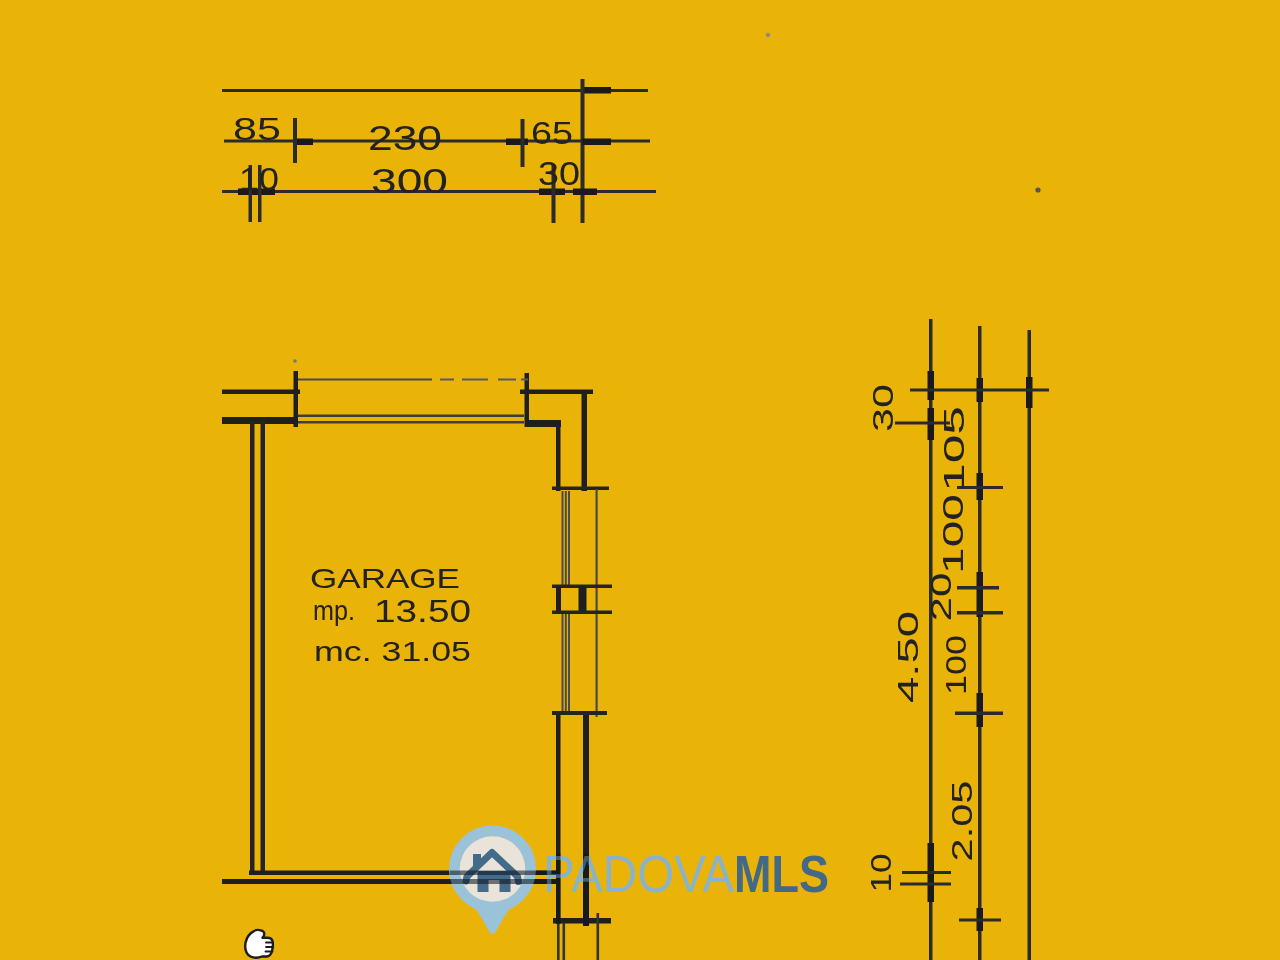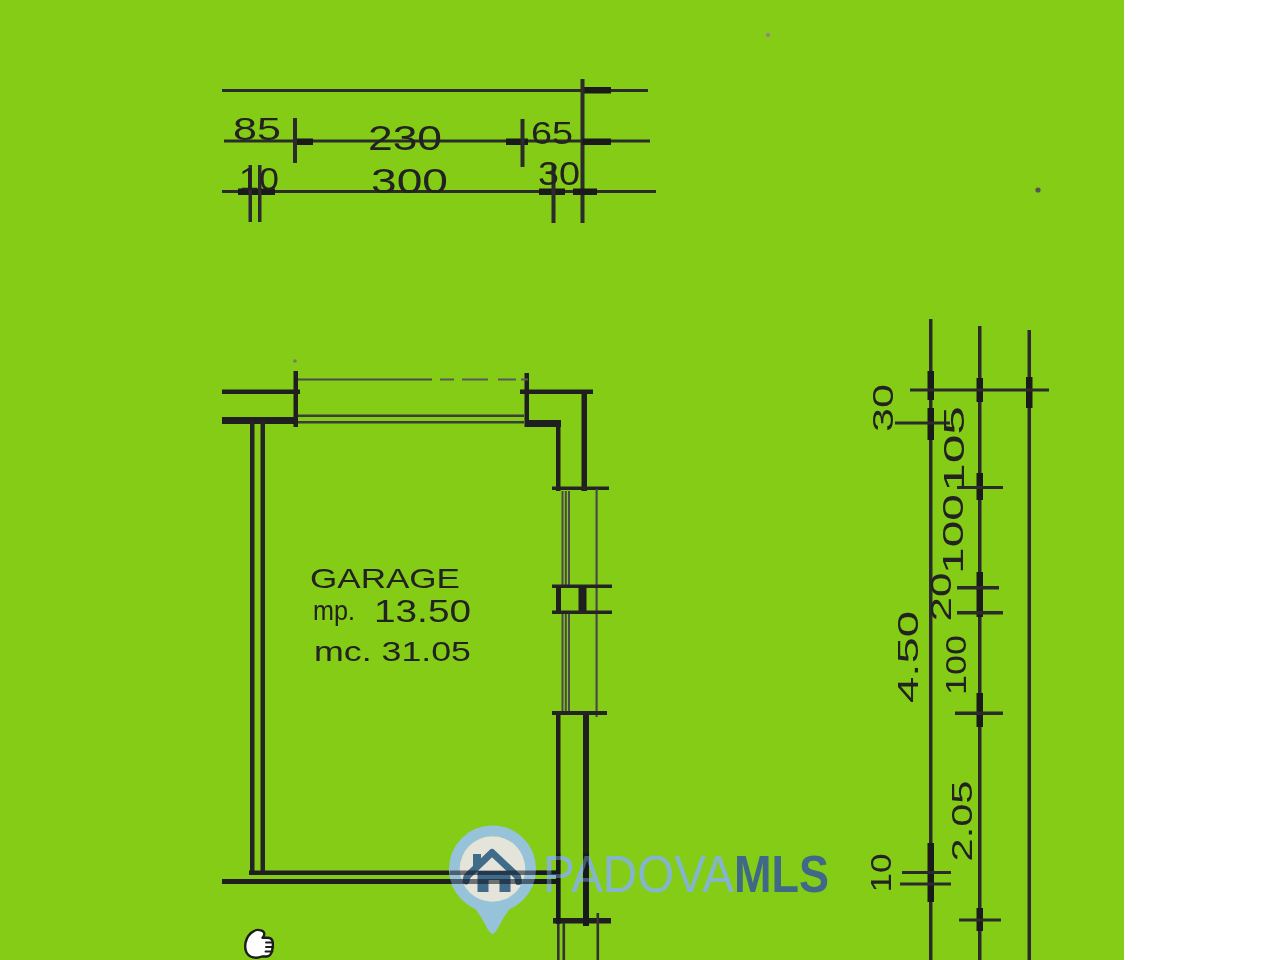--- a/index.html
+++ b/index.html
@@ -1,16 +1,16 @@
 <!DOCTYPE html>
 <html><head>
 <meta charset="utf-8">
 <style>
 html,body{margin:0;padding:0;background:#ffffff;}
-#page{position:relative;width:1124px;height:960px;background:#84cc16;overflow:hidden;}
+#page{position:relative;width:1280px;height:960px;background:#eab308;overflow:hidden;}
 svg{position:absolute;left:0;top:0;}
 text{font-family:"Liberation Sans",sans-serif;}
 </style>
 </head>
 <body>
 <div id="page">
 <svg width="1280" height="960" viewBox="0 0 1280 960">
 
 <g id="topdims" fill="#2b2b2b">
 

